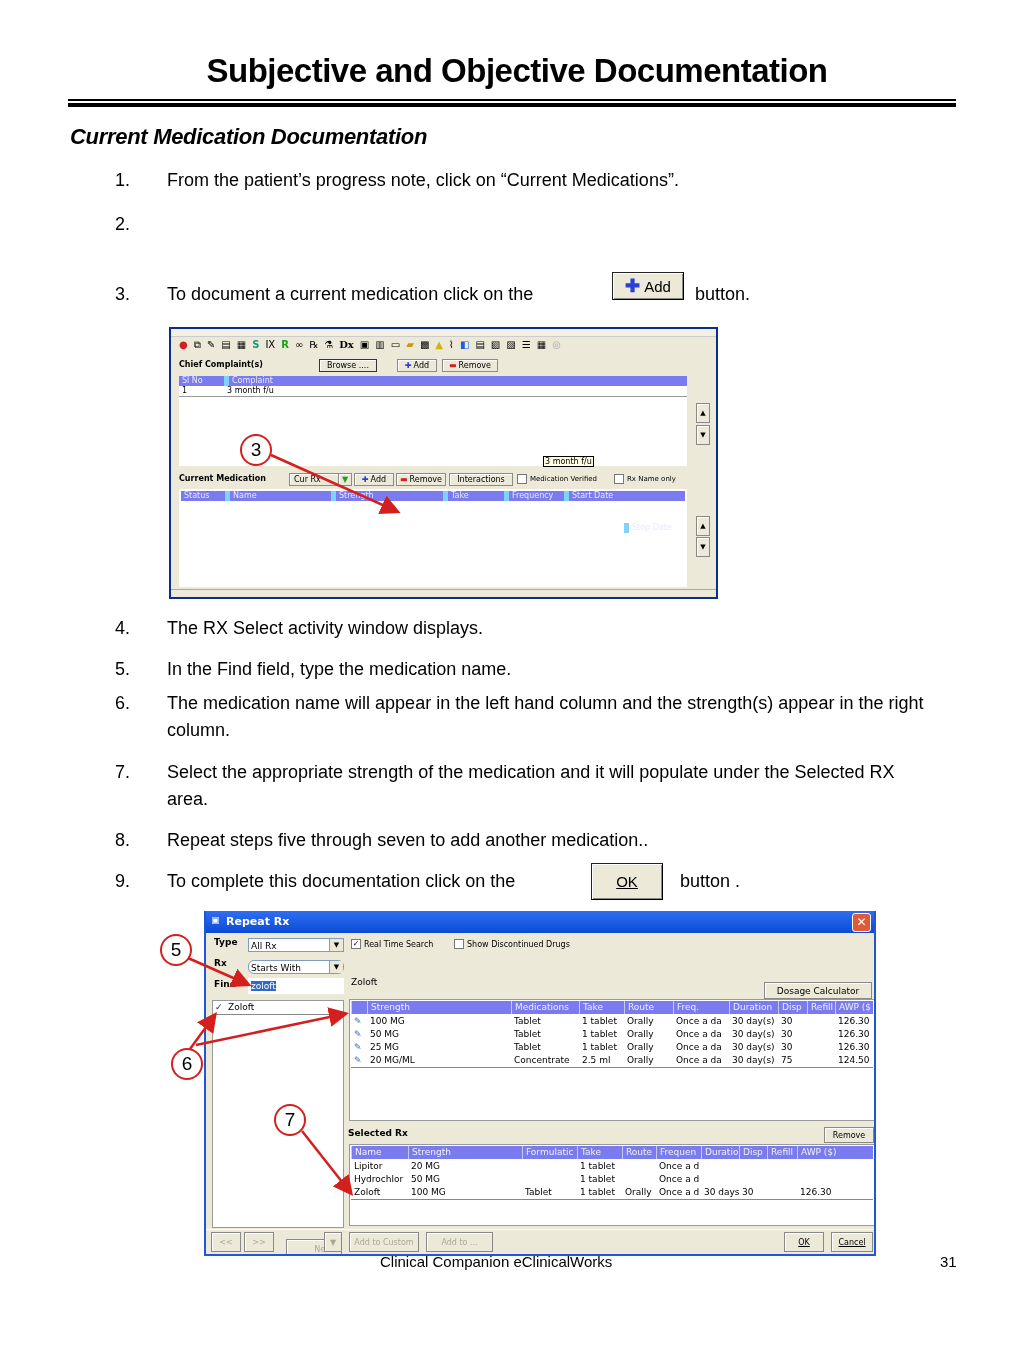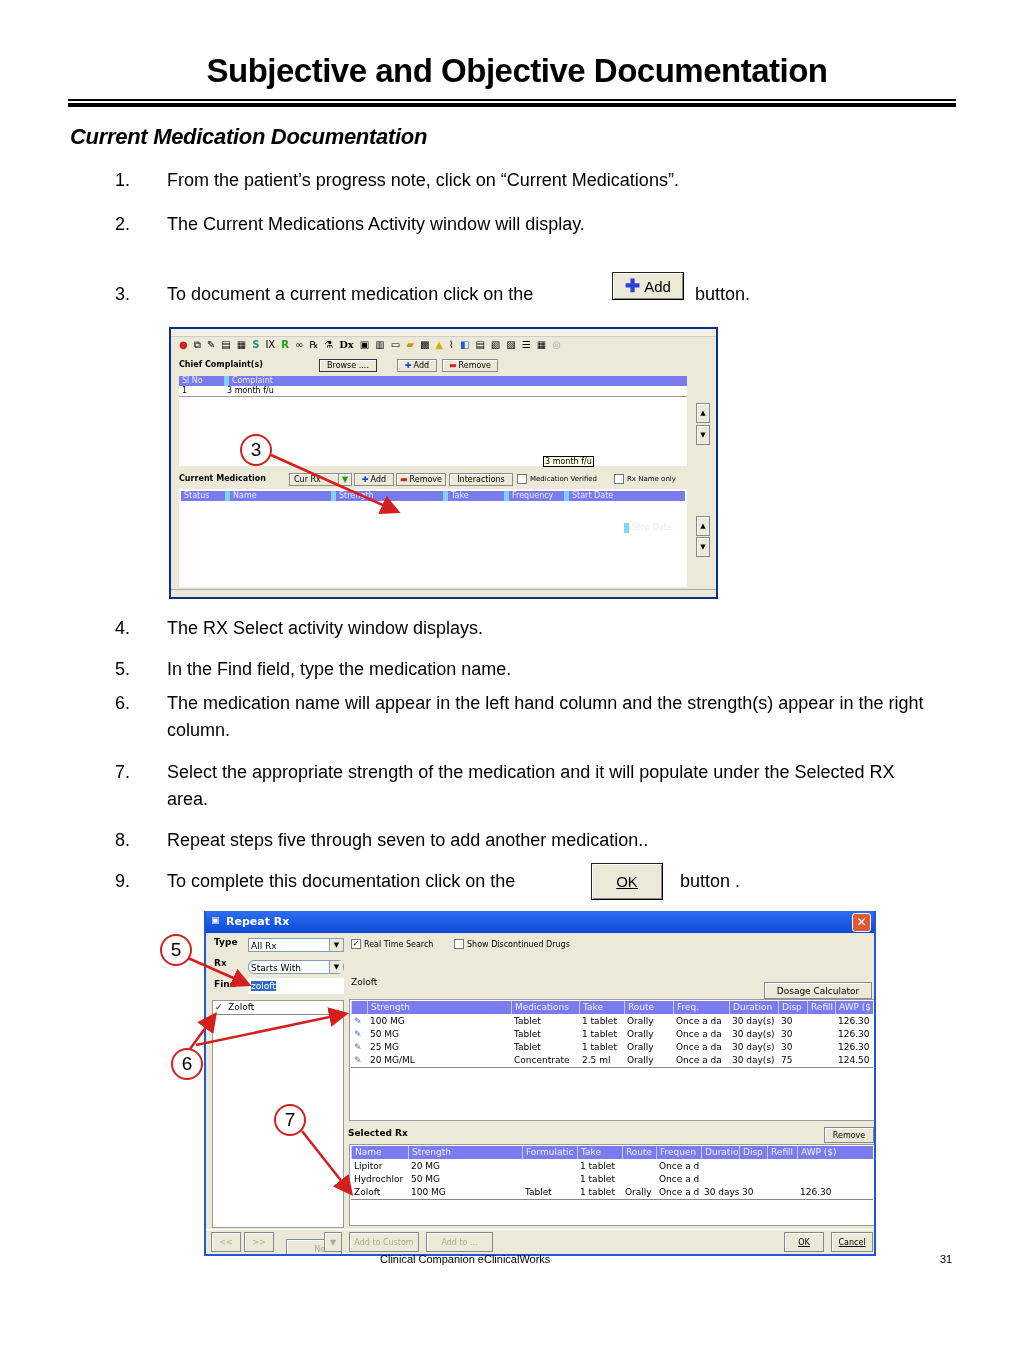--- a/index.html
+++ b/index.html
@@ -29,37 +29,36 @@
   .combo .arr{position:absolute;right:0;top:0;width:13px;height:12px;background:#ece9d8;border-left:1px solid #999;font-size:7px;text-align:center;line-height:12px;}
   .grid{position:absolute;font-size:9px;}
   .grid .row{position:absolute;left:0;right:0;height:13px;line-height:13px;}
   .grid .cell{position:absolute;top:0;white-space:nowrap;overflow:hidden;padding-left:3px;box-sizing:border-box;height:13px;}
   .grid .head{background:#7b7bf0;color:#eef;}
   .grid .head .cell{border-left:1px solid #c8c8ff;}
   .xpb{position:absolute;background:#ece9d8;border:1px solid #888;box-shadow:inset 1px 1px 0 #fff;font-size:8px;display:flex;align-items:center;justify-content:center;white-space:nowrap;height:18px;}
   .xpb.dis{color:#aca899;}
   .callout{position:absolute;width:32px;height:32px;border:2px solid #d41f1f;border-radius:50%;background:#fff;box-sizing:border-box;font-size:19px;display:flex;align-items:center;justify-content:center;font-family:"Liberation Sans",sans-serif;}
   .arrows{position:absolute;left:0;top:0;width:1024px;height:1365px;pointer-events:none;}
-  .footer{font-size:11px;}
+  .footer{font-size:15px;}
 </style>
 </head>
 <body>
 
 <div class="abs title">Subjective and Objective Documentation</div>
 <div class="abs rule1"></div>
 <div class="abs rule2"></div>
 <div class="abs subtitle">Current Medication Documentation</div>
 
 <div class="abs step" style="left:115px;top:167px;">
   <span class="num">1.</span>
   <span class="txt">From the patient’s progress note, click on “Current Medications”.</span>
 </div>
 <div class="abs step" style="left:115px;top:211px;width:820px;height:56px;">
   <span class="num">2.</span>
-  <span class="txt">The Current Medications Activity window will display.</span>
 </div>
 <div class="abs step" style="left:115px;top:281px;width:820px;height:27px;">
   <span class="num">3.</span>
   <span class="txt">To document a current medication click on the</span>
   <span style="position:absolute;left:580px;">button.</span>
 </div>
 <div class="inline-btn" style="left:612px;top:272px;width:70px;height:26px;">
   <span style="color:#2a3fd8;font-weight:bold;font-size:18px;margin-right:4px;">✚</span>
   <span>Add</span>
 </div>

